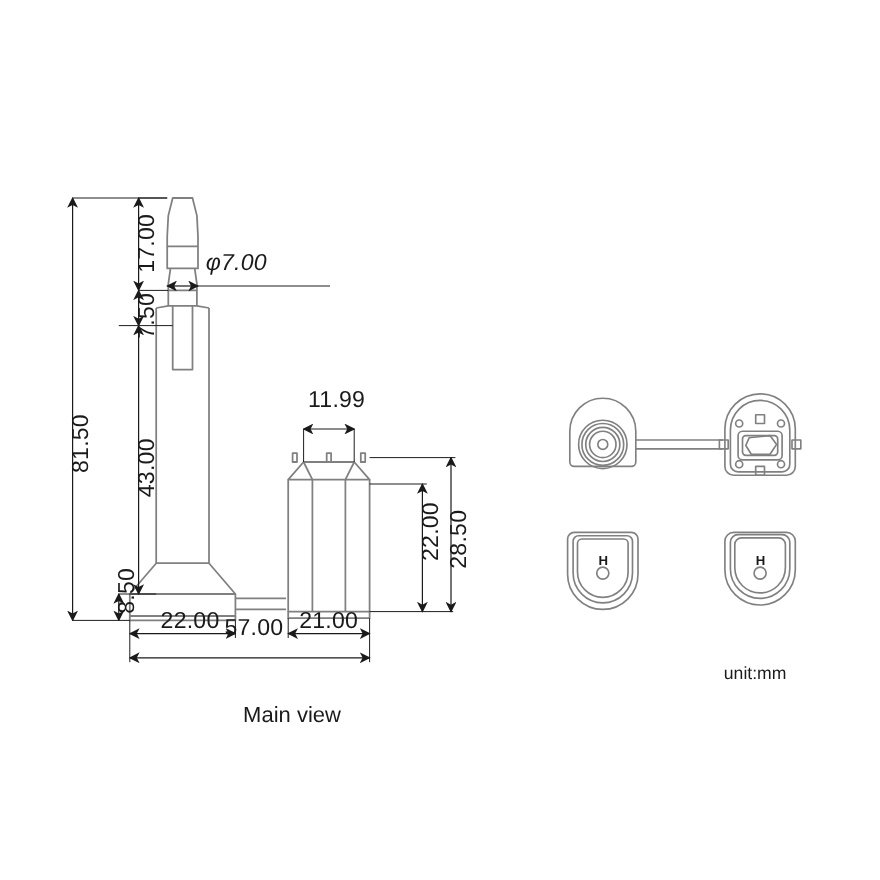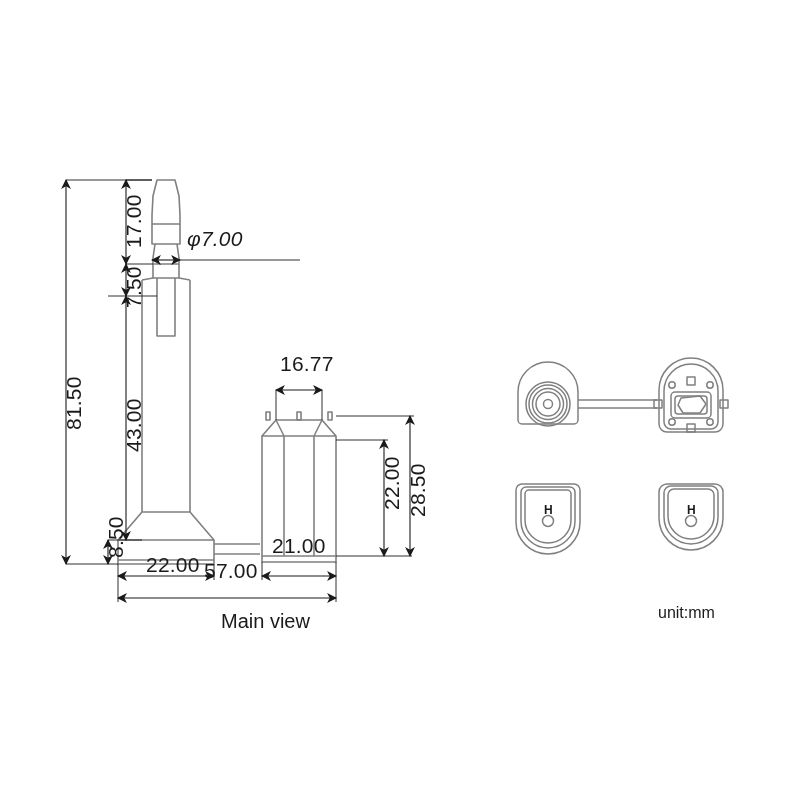--- a/index.html
+++ b/index.html
@@ -159,26 +159,26 @@
 
   <div class="lbl dim vert" style="left:62px;top:430px;">81.50</div>
   <div class="lbl dim vert" style="left:122px;top:248px;">17.00</div>
   <div class="lbl dim vert" style="left:122px;top:308px;">7.50</div>
   <div class="lbl dim vert" style="left:122px;top:452px;">43.00</div>
   <div class="lbl dim vert" style="left:104px;top:558px;">8.50</div>
 
   <div class="lbl dim" style="left:187px;top:227px;font-style:italic;">φ7.00</div>
 
   <div class="lbl dim" style="left:146px;top:553px;">22.00</div>
-  <div class="lbl dim" style="left:272px;top:534px;text-align:center;">21.00</div>
+  <div class="lbl dim" style="left:272px;top:553px;text-align:center;">21.00</div>
   <div class="lbl dim" style="left:204px;top:559px;">57.00</div>
-  <div class="lbl dim" style="left:280px;top:352px;">16.77</div>
+  <div class="lbl dim" style="left:280px;top:352px;">11.99</div>
 
   <div class="lbl dim vert" style="left:380px;top:510px;">22.00</div>
   <div class="lbl dim vert" style="left:406px;top:517px;">28.50</div>
 
   <div class="lbl tiny" style="left:544px;top:503px;">H</div>
   <div class="lbl tiny" style="left:687px;top:503px;">H</div>
 
-  <div class="lbl cap" style="left:221px;top:610px;">Main view</div>
+  <div class="lbl cap" style="left:221px;top:639px;">Main view</div>
   <div class="lbl unit" style="left:658px;top:604px;">unit:mm</div>
 
 </div>
 
 </body></html>

